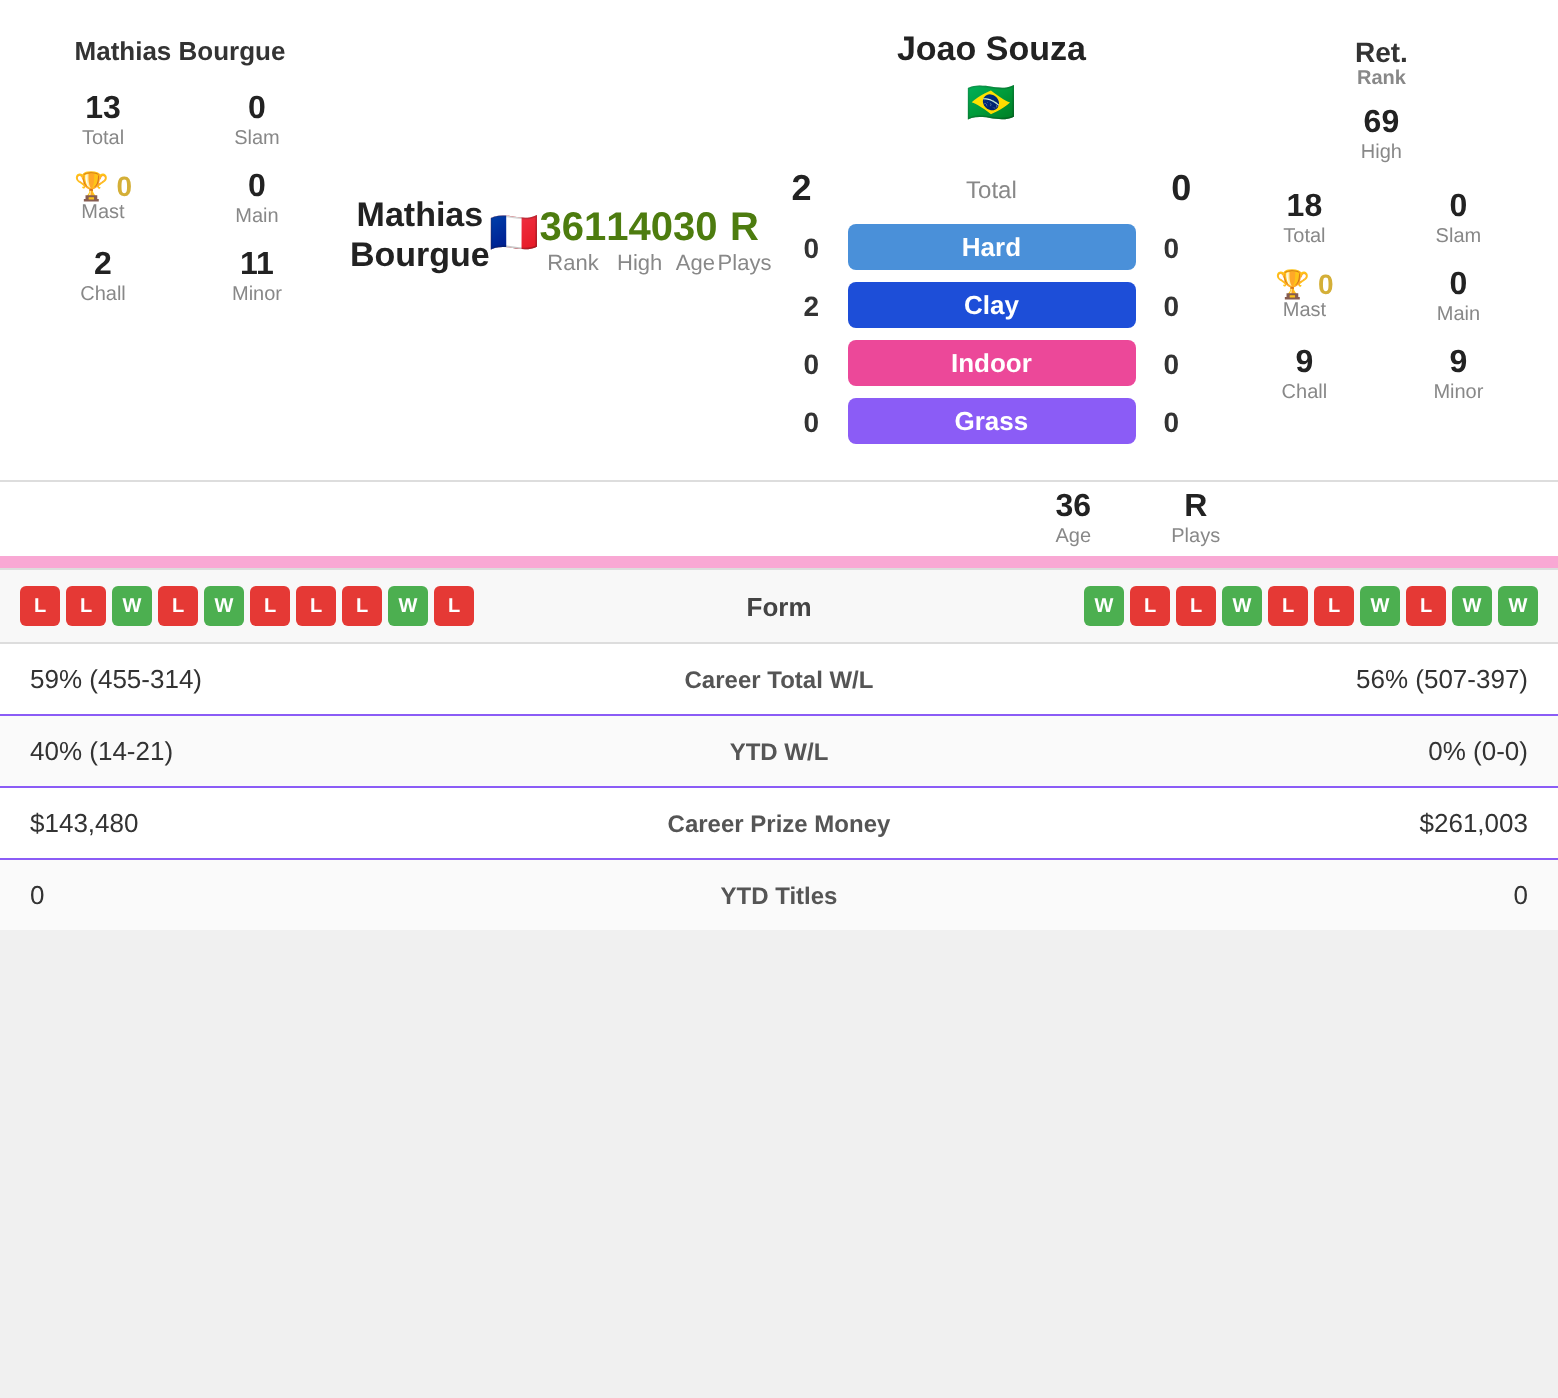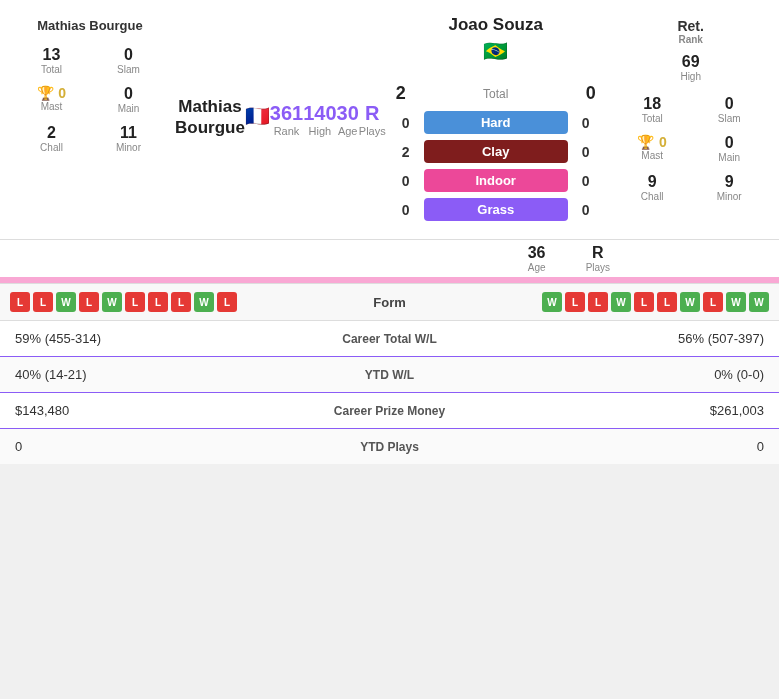--- a/index.html
+++ b/index.html
@@ -93,21 +93,21 @@
     }
 
     .center-stat-block {
       text-align: center;
       margin: 8px 0;
     }
 
     .center-stat-value {
       font-size: 20px;
       font-weight: bold;
-      color: #8b5cf6;
+      color: #4d7c0f;
     }
 
     .center-stat-label {
       font-size: 11px;
       color: #888;
     }
 
     .surface-row {
       display: flex;
       align-items: center;
@@ -128,21 +128,21 @@
       text-align: center;
       padding: 4px 8px;
       border-radius: 4px;
       font-size: 13px;
       font-weight: bold;
       color: white;
       margin: 0 8px;
     }
 
     .surface-hard { background: #4a90d9; }
-    .surface-clay { background: #7f1d1d; }
+    .surface-clay { background: #1d4ed8; }
     .surface-indoor { background: #ec4899; }
     .surface-grass { background: #8b5cf6; }
 
     
     .total-row {
       display: flex;
       align-items: center;
       justify-content: space-between;
       padding: 0 10px;
       margin: 6px 0 4px;
@@ -541,18 +541,18 @@
       <div class="stats-center-label">YTD W/L</div>
       <div class="stats-right-val">0% (0-0)</div>
     </div>
     <div class="stats-row">
       <div class="stats-left-val">$143,480</div>
       <div class="stats-center-label">Career Prize Money</div>
       <div class="stats-right-val">$261,003</div>
     </div>
     <div class="stats-row stats-row-alt">
       <div class="stats-left-val">0</div>
-      <div class="stats-center-label">YTD Plays</div>
+      <div class="stats-center-label">YTD Titles</div>
       <div class="stats-right-val">0</div>
     </div>
   </div>
 
 </div>
 
 </body></html>

